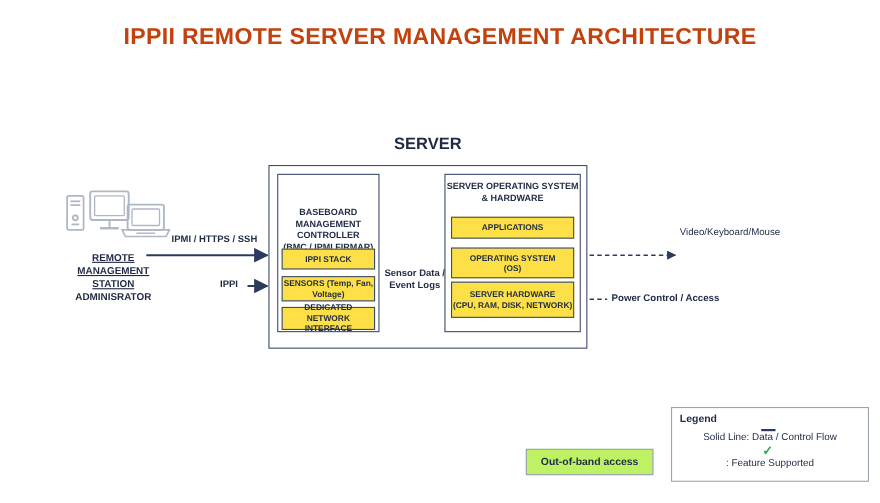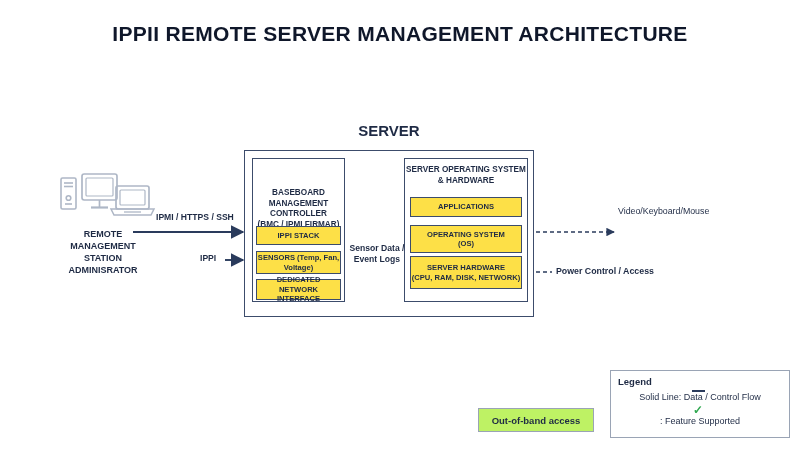--- a/index.html
+++ b/index.html
@@ -24,21 +24,21 @@
   .abs { position: absolute; }
 
   
   #title {
     left: 0; top: 22px;
     width: 800px;
     text-align: center;
     font-size: 21px;
     font-weight: bold;
     letter-spacing: .3px;
-    color: #0f172a;
+    color: #c2410c;
   }
 
   
   #server-heading {
     left: 244px; top: 122px;
     width: 290px;
     text-align: center;
     font-size: 15px;
     font-weight: bold;
     color: #1e2a44;
@@ -125,21 +125,21 @@
   }
   .lg-check {
     display: inline-block; width: 13px; margin-right: 1px;
     color: #2fa84f; font-size: 12px; font-weight: bold; line-height: 1;
   }
 
   
   #station-label {
     left: 38px; top: 228px; width: 130px;
     text-align: center; font-size: 9px; font-weight: bold;
-    line-height: 1.35; color: #1e2a44;
+    line-height: 1.35; color: #1e2a44; text-decoration: underline;
   }
   #admin-label {
     left: 38px; top: 265px; width: 130px;
     text-align: center; font-size: 9px; font-weight: bold;
     color: #1e2a44;
   }
 
   
   .edge-label {
     font-size: 8.6px; font-weight: bold; color: #1e2a44;

